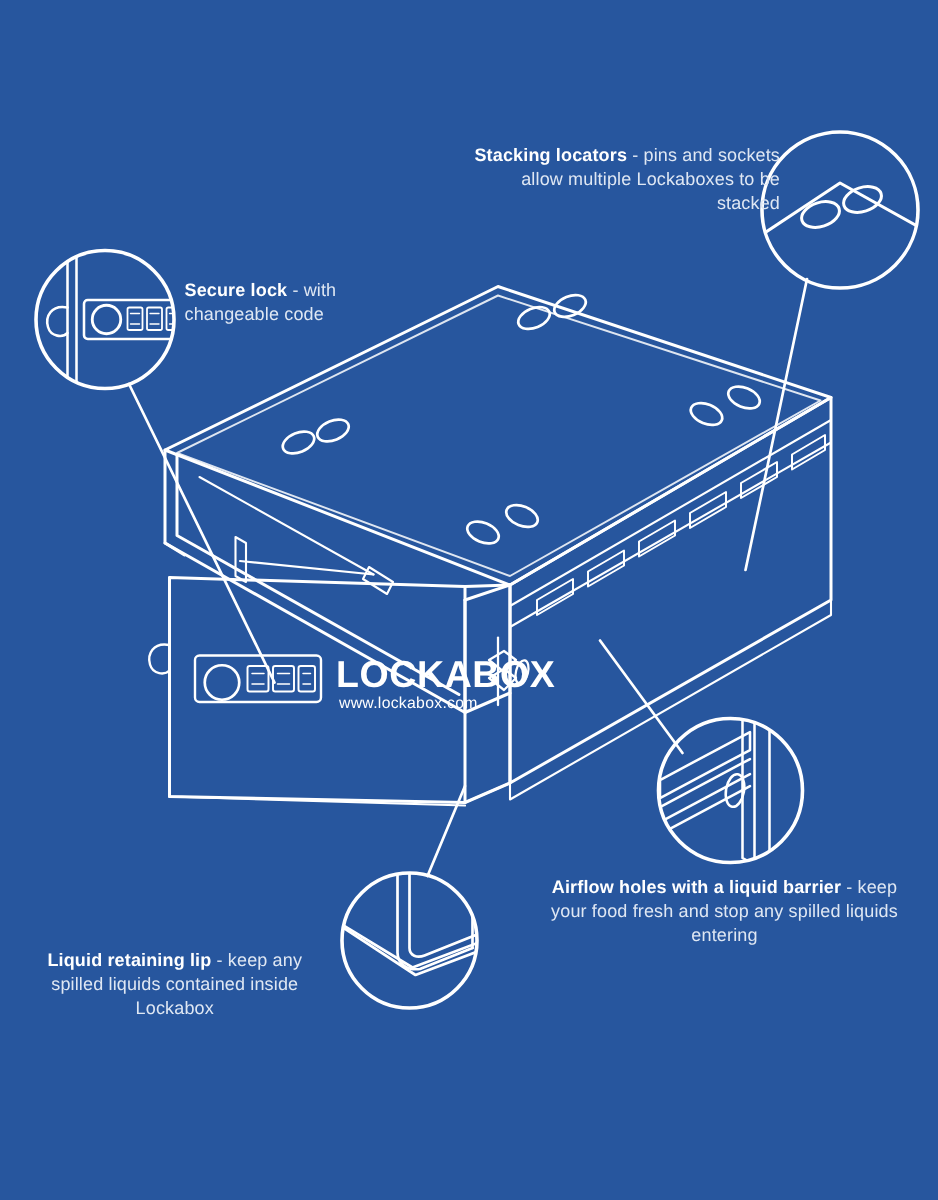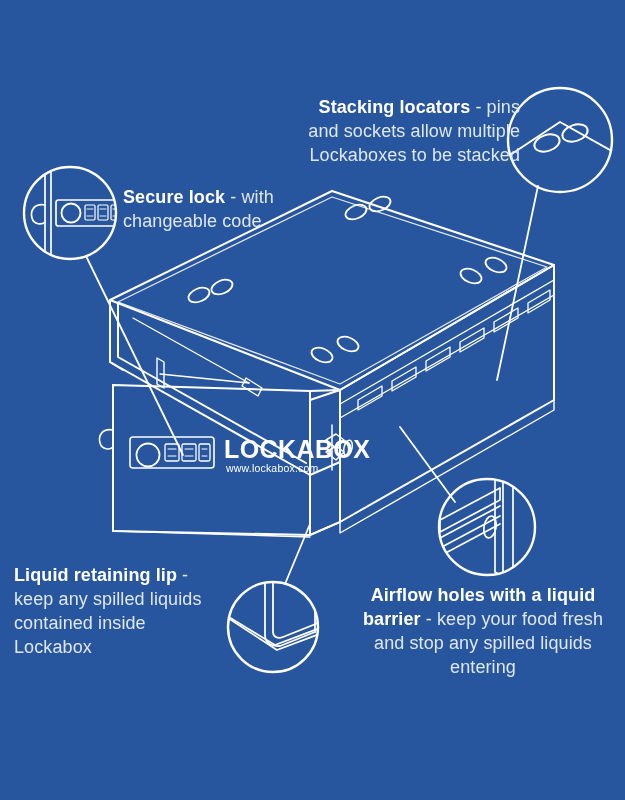--- a/index.html
+++ b/index.html
@@ -21,31 +21,31 @@
   #art {
     position: absolute;
     left: 0;
     top: 0;
     width: 625px;
     height: 800px;
   }
   .callout {
     position: absolute;
     color: #dfe7f3;
-    font-size: 18px;
+    font-size: 12px;
     line-height: 1.33;
     letter-spacing: 0.1px;
   }
   .callout b {
     color: #ffffff;
     font-weight: bold;
   }
   .c-lock     { left: 123px; top: 186px;  width: 160px; text-align: left; }
   .c-stacking { left: 305px; top: 96px;   width: 215px; text-align: right; }
-  .c-liquid   { left: 14px;  top: 564px;  width: 205px; text-align: left; }
+  .c-liquid   { left: 14px;  top: 633px;  width: 205px; text-align: center; }
   .c-airflow  { left: 358px; top: 584px;  width: 250px; text-align: center; }
 </style>
 </head>
 <body style="background: rgb(39, 86, 158);">
 
 <div id="stage" style="background: rgb(39, 86, 158);">
 
   <svg id="art" viewBox="0 0 625 800">
     <defs>
       <clipPath id="clipLock">

